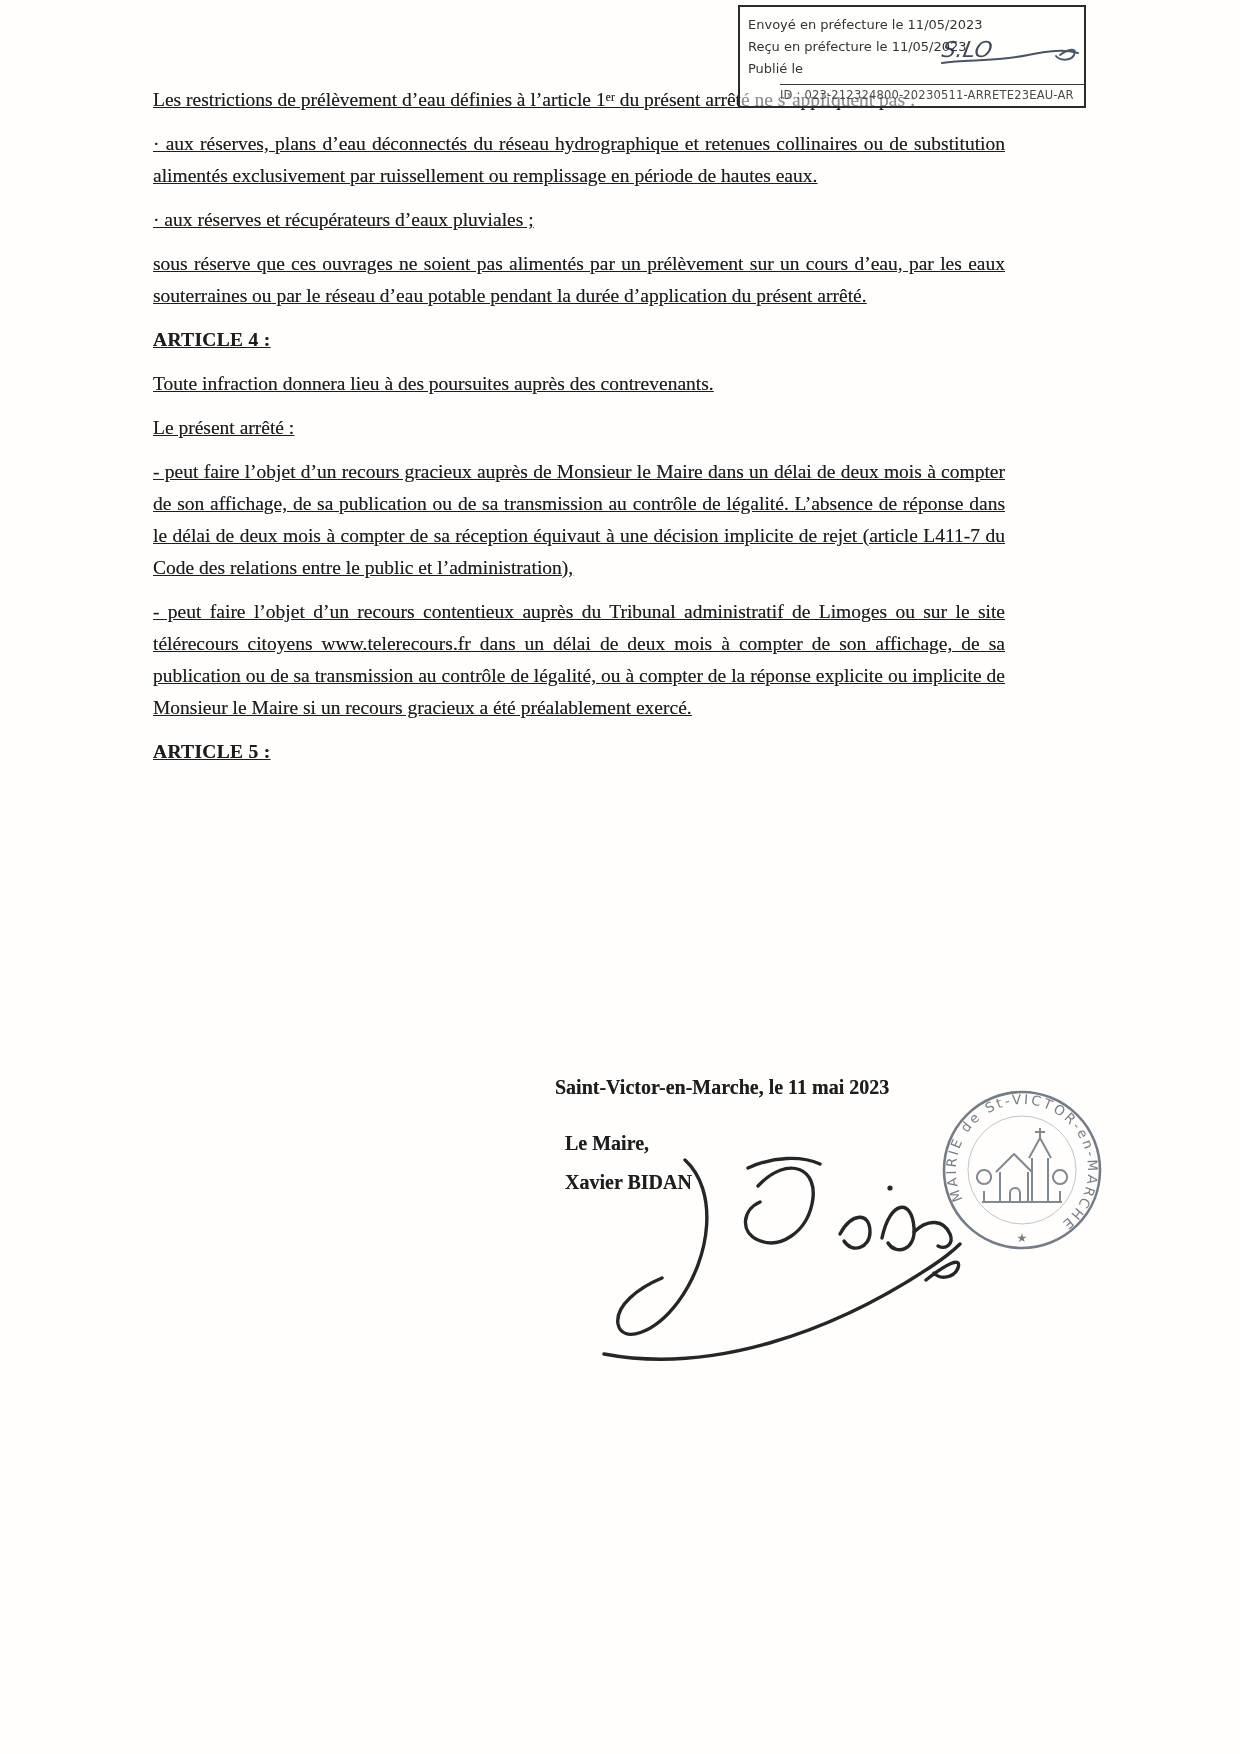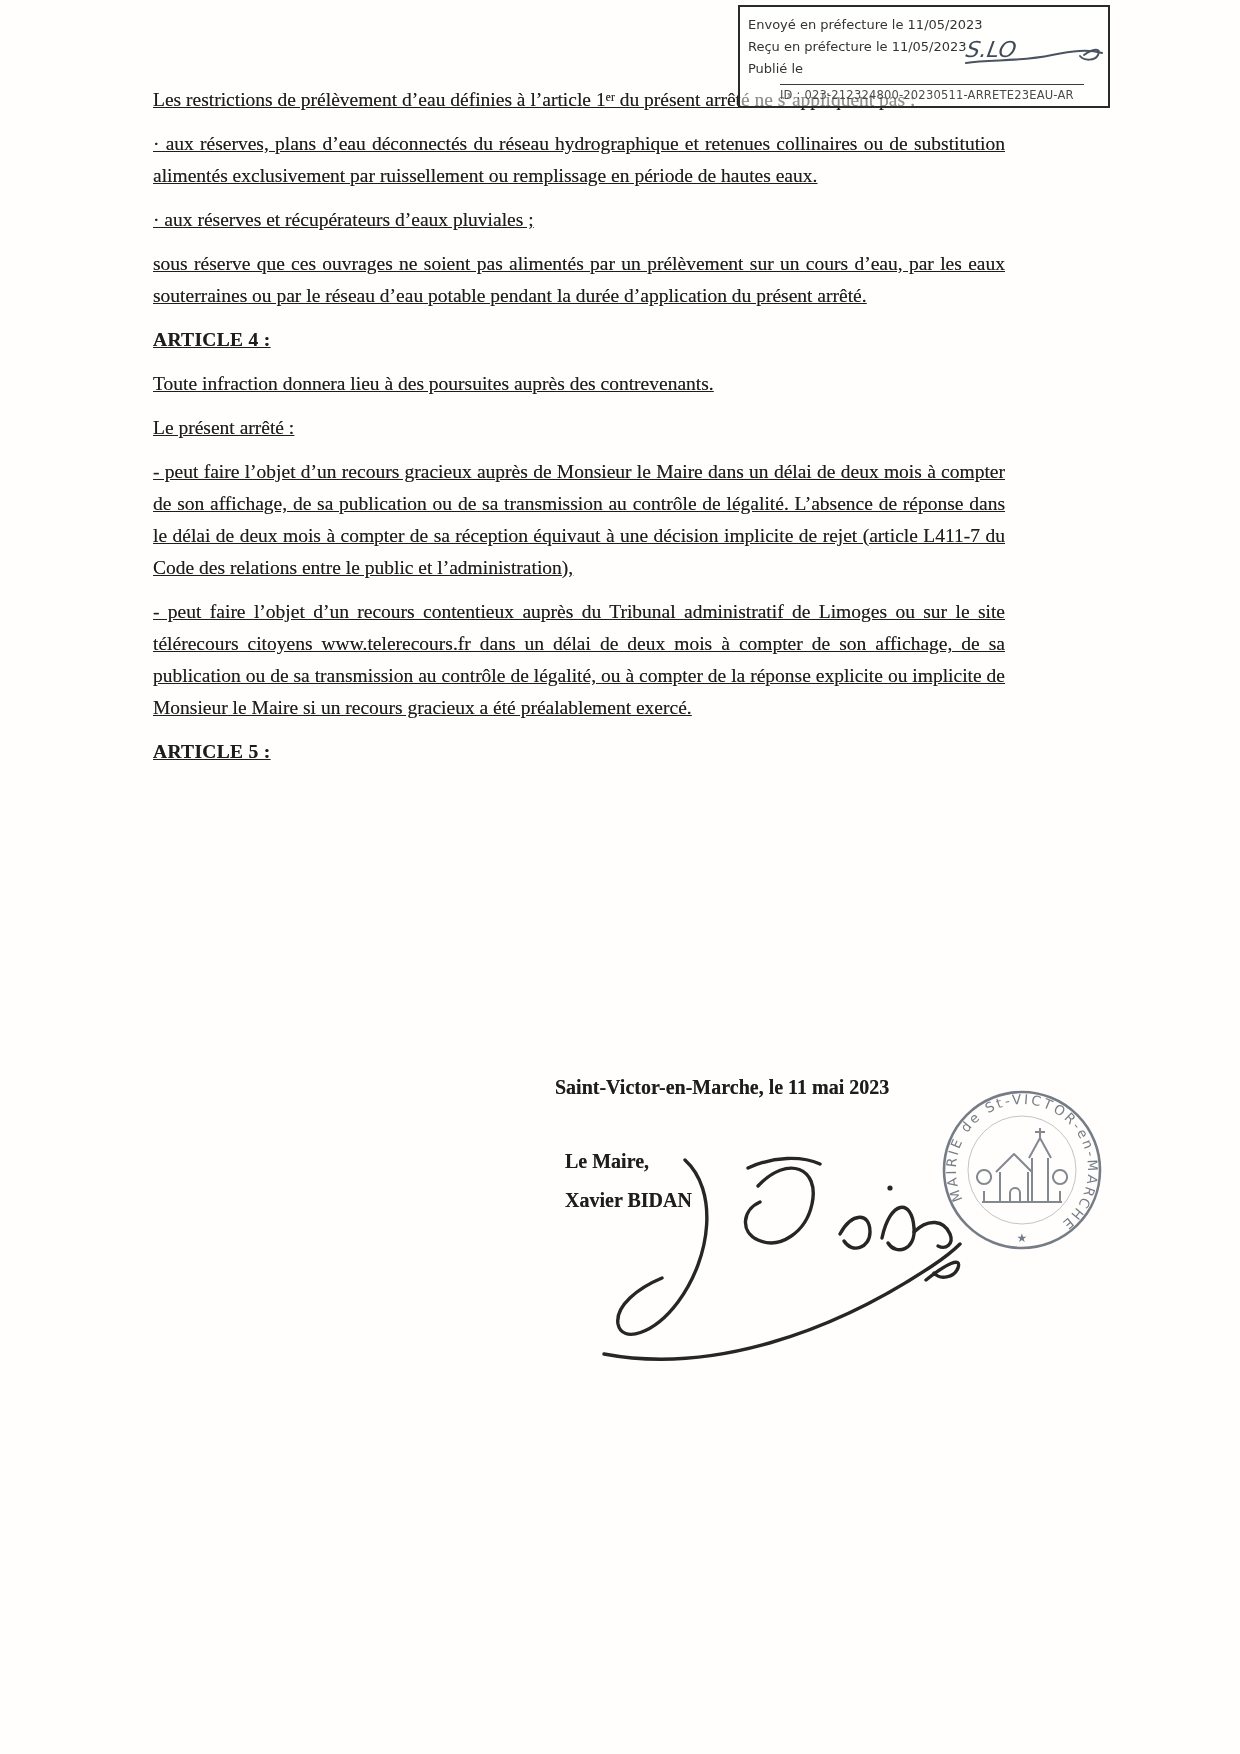--- a/index.html
+++ b/index.html
@@ -44,21 +44,21 @@
   }
 
   
   .stamp-box {
     position: absolute;
     left: 738px;
     top: 5px;
     width: 336px;
     border: 2px solid #2a2a2a;
     background: rgba(255,255,255,0.5);
-    padding: 7px 24px 3px 8px;
+    padding: 7px 0 3px 8px;
     font-family: "DejaVu Sans", sans-serif;
     font-size: 13px;
     line-height: 22px;
     color: var(--stamp-ink, #333333);
   }
   .stamp-box .stamp-id {
     font-size: 11.5px;
     line-height: 15px;
     color: #4a4a4a;
     border-top: 1.5px solid #3a3a3a;
@@ -80,21 +80,21 @@
   
   .sig-block {
     position: absolute;
     left: 555px;
     top: 1076px;
     font-size: 20px;
     font-weight: bold;
     color: var(--ink, #1d1d1d);
     text-shadow: 0 0 0.45px rgba(20,20,20,0.55);
   }
-  .sig-block .place-date { margin: 0 0 48px 0; }
+  .sig-block .place-date { margin: 0 0 30px 0; }
   .sig-block .signer { margin: 10px; line-height: 29px; }
 
   
   .signature {
     position: absolute;
     left: 590px;
     top: 1128px;
     width: 380px;
     height: 240px;
   }

